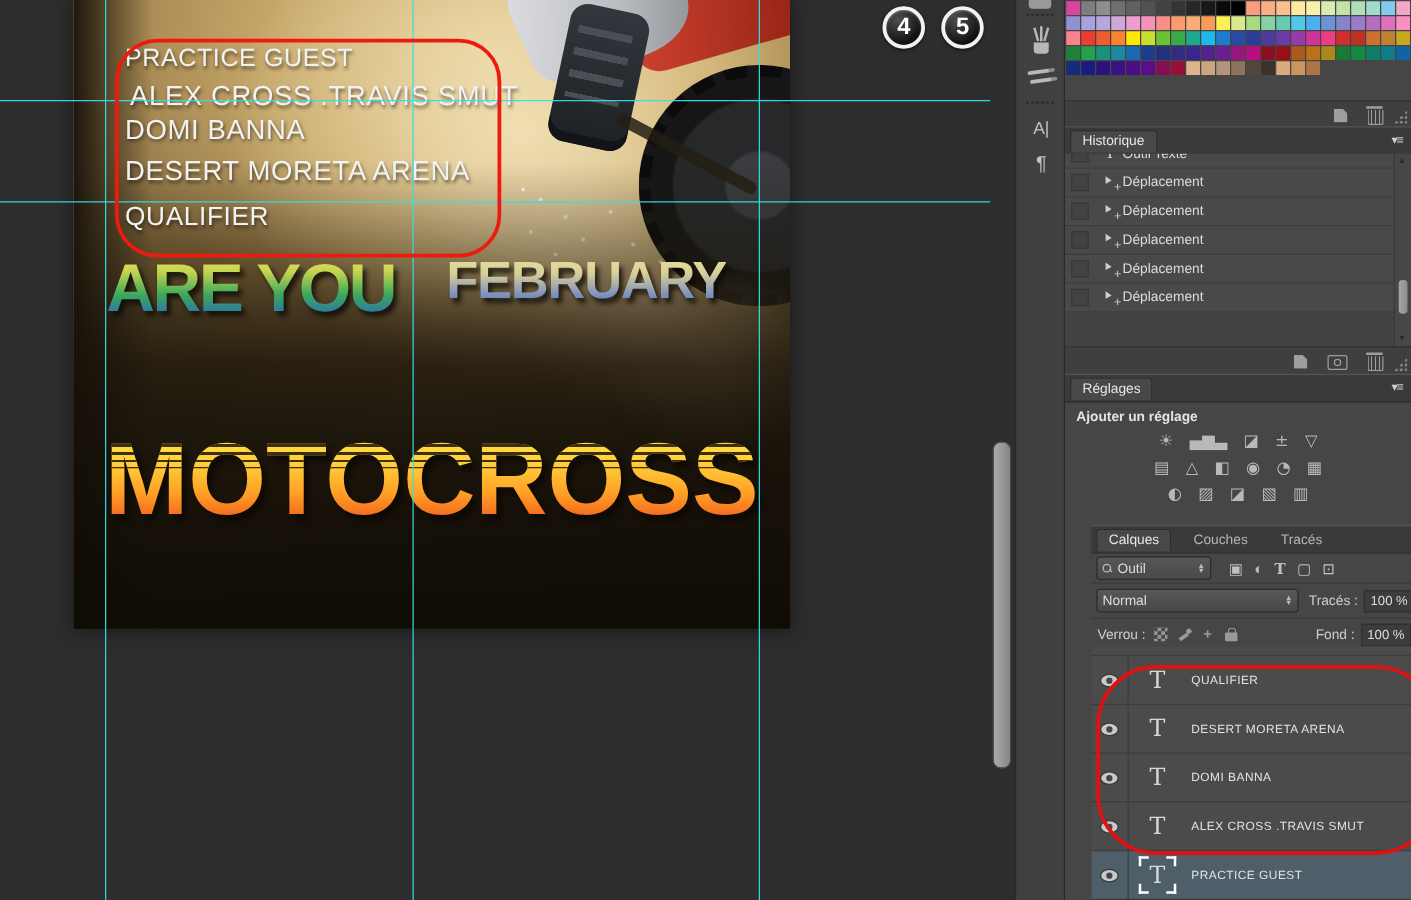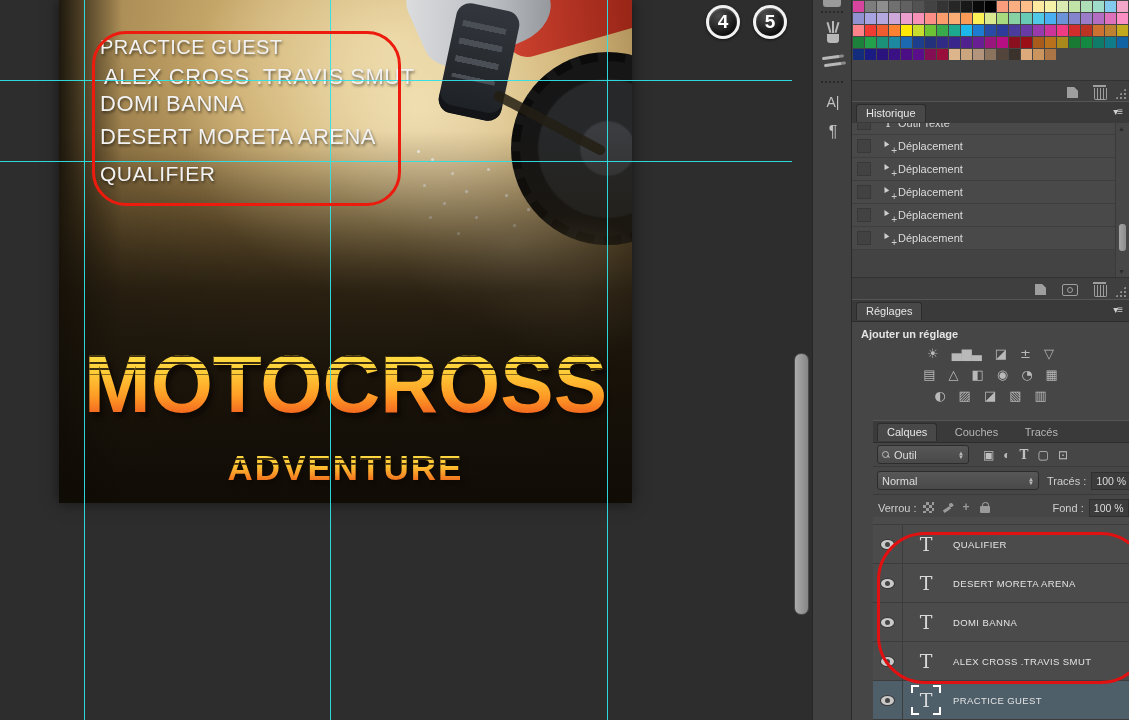--- a/index.html
+++ b/index.html
@@ -220,22 +220,23 @@
       <div class="dust d3"></div>
       <div class="speckles"></div>
       <div class="soil"></div>
       <div class="credits-block">
           <div class="credit c0">PRACTICE GUEST</div>
           <div class="credit c1">ALEX CROSS .TRAVIS SMUT</div>
           <div class="credit c2">DOMI BANNA</div>
           <div class="credit c3">DESERT MORETA ARENA</div>
           <div class="credit c4">QUALIFIER</div>
         </div>
+      <div class="headline h1">ARE YOU</div>
+      <div class="datez mo">FEBRUARY</div>
       <div class="moto">MOTOCROSS</div>
-      <div class="adv">ADVENTURE</div>
     </div>
     <div class="guide v" style="left:84px"></div>
     <div class="guide v" style="left:330px"></div>
     <div class="guide v" style="left:607px"></div>
     <div class="guide h" style="top:80px"></div>
     <div class="guide h" style="top:161px"></div>
     <div class="anno-canvas"></div>
     <div class="badge" style="left:706px">4</div>
     <div class="badge" style="left:753px">5</div>
     <div class="doc-scroll-thumb"></div>

